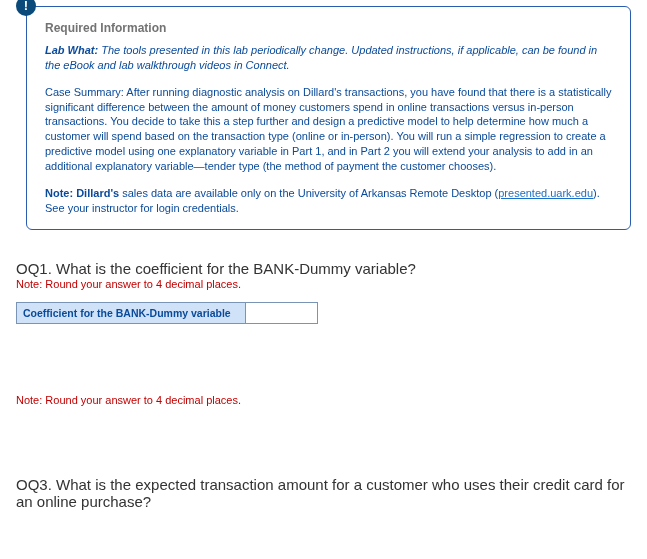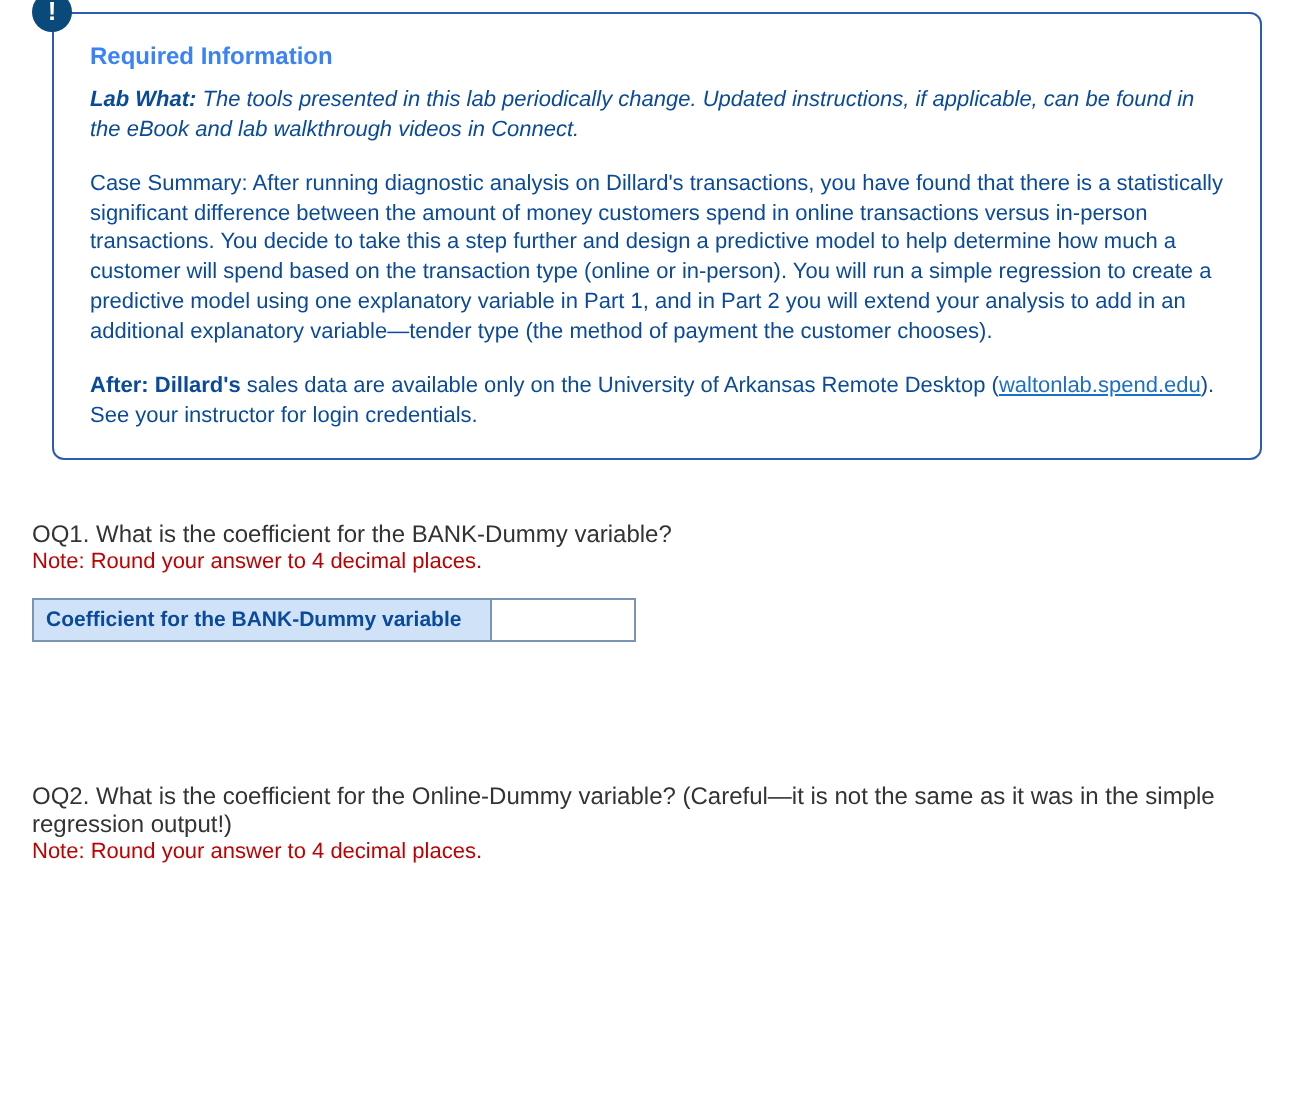--- a/index.html
+++ b/index.html
@@ -25,21 +25,21 @@
     height: 20px;
     border-radius: 50%;
     background: #0a4a7a;
     color: #fff;
     font-weight: bold;
     font-size: 13px;
     line-height: 20px;
     text-align: center;
   }
   .req-title {
-    color: #3b82f6;
+    color: #737373;
     font-weight: bold;
     font-size: 12px;
     margin-bottom: 8px;
   }
   .lab-note {
     color: #0a4a9a;
     font-style: italic;
     font-size: 11px;
     line-height: 1.35;
     margin-bottom: 12px;
@@ -57,21 +57,21 @@
     font-size: 11px;
     line-height: 1.35;
   }
   .data-block .bold { font-weight: bold; }
   .link { color: #1a6fc9; text-decoration: underline; }
   .question-block {
     margin: 0 16px 70px 16px;
   }
   .q-text {
     color: #333;
-    font-size: 12px;
+    font-size: 15px;
     margin-bottom: 1px;
   }
   .q-note {
     color: #c00000;
     font-weight: normal;
     font-size: 11px;
     margin-bottom: 12px;
   }
   .answer-row {
     display: flex;
@@ -105,33 +105,33 @@
 <div class="info-card">
   <div class="info-badge">!</div>
   <div class="req-title">Required Information</div>
   <div class="lab-note">
     <span class="bold">Lab What:</span><span> The tools presented in this lab periodically change. Updated instructions, if applicable, can be found in the eBook and lab walkthrough videos in Connect.</span>
   </div>
   <div class="case-summary">
     <span class="bold">Case Summary:</span><span> After running diagnostic analysis on </span><span class="bold">Dillard's</span><span> transactions, you have found that there is a statistically significant difference between the amount of money customers spend in online transactions versus in-person transactions. You decide to take this a step further and design a predictive model to help determine how much a customer will spend based on the transaction type (online or in-person). You will run a simple regression to create a predictive model using one explanatory variable in Part 1, and in Part 2 you will extend your analysis to add in an additional explanatory variable—tender type (the method of payment the customer chooses).</span>
   </div>
   <div class="data-block">
-    <span class="bold">After: Dillard's</span><span> sales data are available only on the University of Arkansas Remote Desktop (</span><a class="link">waltonlab.spend.edu</a><span>). See your instructor for login credentials.</span>
+    <span class="bold">Note: Dillard's</span><span> sales data are available only on the University of Arkansas Remote Desktop (</span><a class="link">presented.uark.edu</a><span>). See your instructor for login credentials.</span>
   </div>
 </div>
 
 <div class="question-block">
   <div class="q-text">OQ1. What is the coefficient for the BANK-Dummy variable?</div>
   <div class="q-note">Note: Round your answer to 4 decimal places.</div>
   <div class="answer-row">
     <div class="answer-label">Coefficient for the BANK-Dummy variable</div>
     <input class="answer-input" type="text" style="">
   </div>
 </div>
 
 <div class="question-block">
-  <div class="q-text">OQ2. What is the coefficient for the Online-Dummy variable? (Careful—it is not the same as it was in the simple regression output!)</div>
   <div class="q-note">Note: Round your answer to 4 decimal places.</div>
 </div>
 
 <div class="question-block" style="margin-bottom:10px;">
+  <div class="q-text">OQ3. What is the expected transaction amount for a customer who uses their credit card for an online purchase?</div>
 
 </div>
 
 </body></html>

